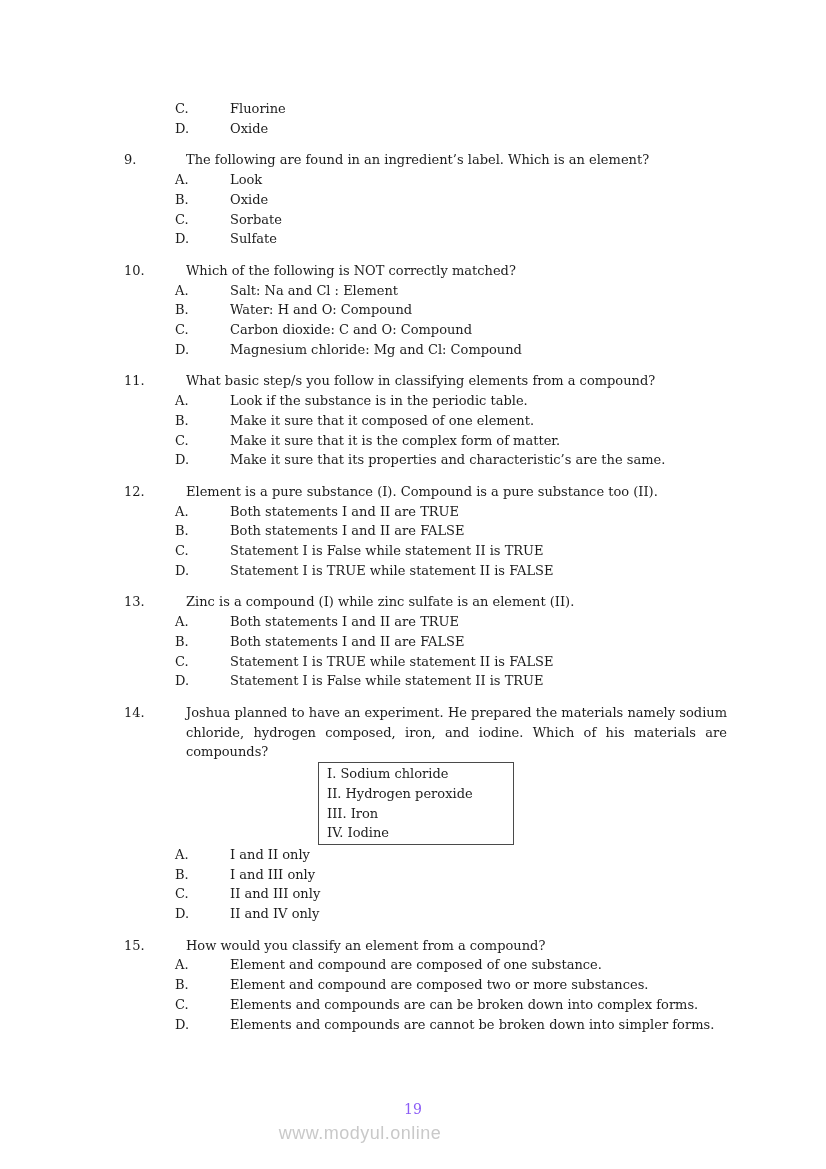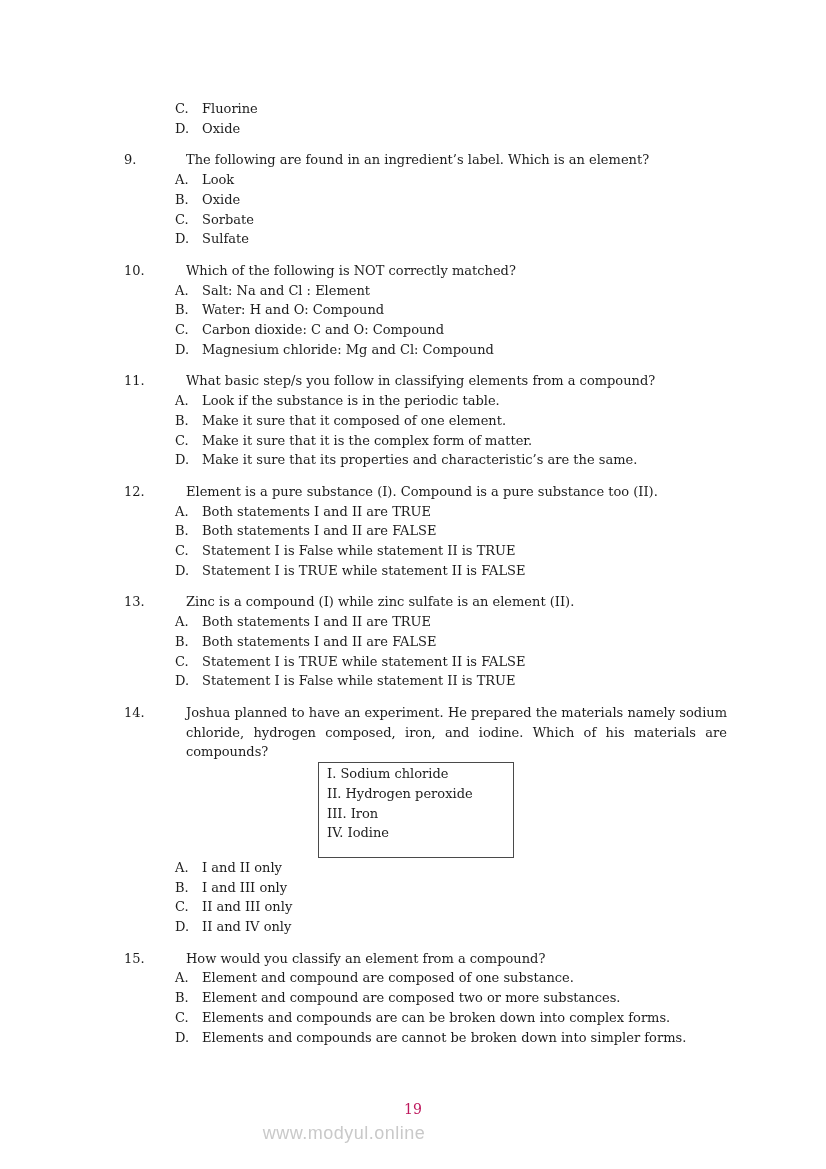--- a/index.html
+++ b/index.html
@@ -30,42 +30,42 @@
   }
   .q-body {
     flex: 1;
     line-height: 19.7px;
     margin-left: 36px;
   }
   .q-body.justify { text-align: justify; }
   .options { margin-left: 51px; }
   .opt-row { display: flex; line-height: 19.7px; }
   .opt-letter { flex: 0 0 27px; width: 27px; }
-  .opt-text { flex: 1; }
+  .opt-text { flex: 1; margin-left: 28px; }
   .bold { font-weight: normal; }
   .choice-box {
     margin-left: 194px;
     width: 196px;
     border: 1px solid #4a4a4a;
-    padding: 1px 6px 14px 8px;
+    padding: 1px 6px 1px 8px;
     margin-top: 0px;
   }
   .box-line { line-height: 19.7px; }
   .footer-pagenum {
     position: absolute;
     top: 1099px; left: 0;
     width: 826px;
     text-align: center;
     font-size: 14px;
     line-height: 20px;
-    color: #be185d;
+    color: #8b5cf6;
   }
   .footer-watermark {
     position: absolute;
-    top: 1123px; left: 0;
+    top: 1123px; left: 16px;
     width: 688px;
     text-align: center;
     font-family: "Liberation Sans", sans-serif;
     font-size: 18px;
     line-height: 21px;
     color: #c9c9c9;
     letter-spacing: 0.5px;
   }
 </style>
 </head>

